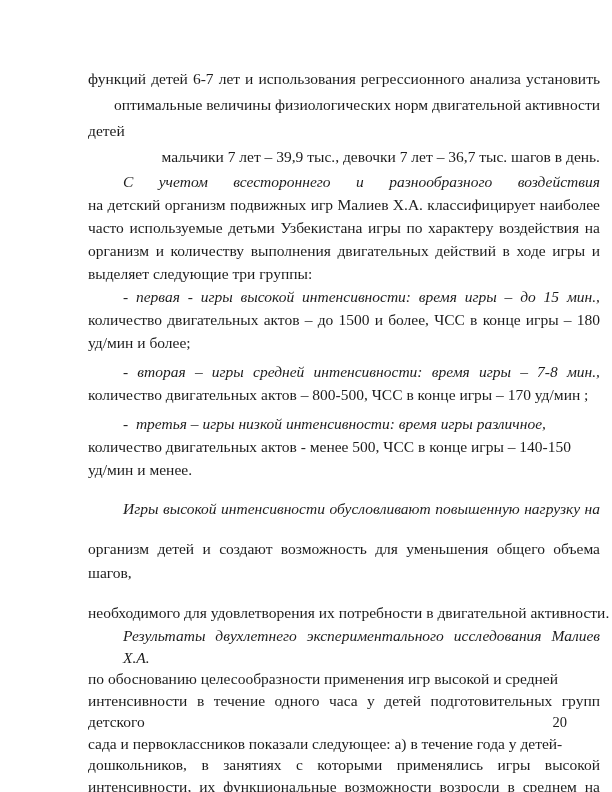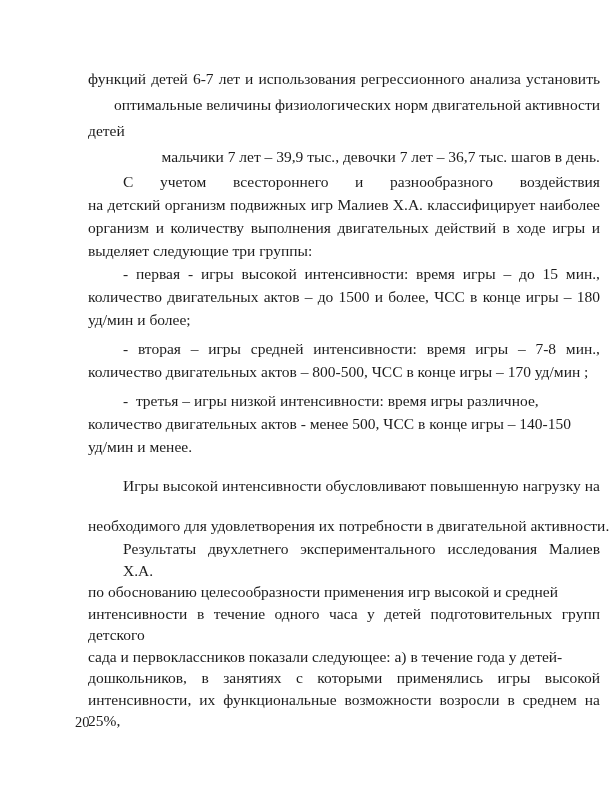--- a/index.html
+++ b/index.html
@@ -17,63 +17,65 @@
     left: 88px;
     top: 66px;
     width: 512px;
   }
   .l { font-size: 15.5px; }
   
   .jl { text-align: justify; text-align-last: justify; }
   
   .pl { text-align: left; white-space: pre; }
   
-  .ind { padding-left: 35px; }
+  .ind { padding-left: 35px; font-style: italic; }
   
   .p26  { line-height: 26px; text-align: right; }
   .p23  { line-height: 23px; }
   .p24  { line-height: 24px; margin-top: 16px; }
   .p215 { line-height: 21.5px; }
   .mt6  { margin-top: 6px; }
   .footer {
     position: absolute;
-    left: 75px;
+    left: 88px;
     top: 714px;
     width: 479px;
-    text-align: left;
+    text-align: right;
     font-size: 14.5px;
   }
 </style>
 </head>
 <body>
 
 <div class="page">
   <div class="textblock">
 
     <div class="l p26 jl">функций детей 6-7 лет и использования регрессионного анализа установить</div>
     <div class="l p26 jl">оптимальные величины физиологических норм двигательной активности детей</div>
     <div class="l p26 pl">мальчики 7 лет – 39,9 тыс., девочки 7 лет – 36,7 тыс. шагов в день.</div>
 
     <div class="l p23 jl ind">С учетом всестороннего и разнообразного воздействия</div>
     <div class="l p23 jl">на детский организм подвижных игр Малиев Х.А. классифицирует наиболее</div>
+    <div class="l p23 jl">часто используемые детьми Узбекистана игры по характеру воздействия на</div>
     <div class="l p23 jl">организм и количеству выполнения двигательных действий в ходе игры и</div>
     <div class="l p23 pl">выделяет следующие три группы:</div>
 
     <div class="l p23 jl ind">- первая - игры высокой интенсивности: время игры – до 15 мин.,</div>
     <div class="l p23 jl">количество двигательных актов – до 1500 и более, ЧСС в конце игры – 180</div>
     <div class="l p23 pl">уд/мин и более;</div>
 
     <div class="l p23 jl ind mt6">- вторая – игры средней интенсивности: время игры – 7-8 мин.,</div>
     <div class="l p23 pl">количество двигательных актов – 800-500, ЧСС в конце игры – 170 уд/мин ;</div>
 
     <div class="l p23 pl ind mt6">-  третья – игры низкой интенсивности: время игры различное,</div>
     <div class="l p23 pl">количество двигательных актов - менее 500, ЧСС в конце игры – 140-150</div>
     <div class="l p23 pl">уд/мин и менее.</div>
 
     <div class="l p24 jl ind">Игры высокой интенсивности обусловливают повышенную нагрузку на</div>
+    <div class="l p24 jl">организм детей и создают возможность для уменьшения общего объема шагов,</div>
     <div class="l p24 pl">необходимого для удовлетворения их потребности в двигательной активности.</div>
 
     <div class="l p215 jl ind">Результаты двухлетнего экспериментального исследования Малиев Х.А.</div>
     <div class="l p215 pl">по обоснованию целесообразности применения игр высокой и средней</div>
     <div class="l p215 jl">интенсивности в течение одного часа у детей подготовительных групп детского</div>
     <div class="l p215 pl">сада и первоклассников показали следующее: а) в течение года у детей-</div>
     <div class="l p215 jl">дошкольников, в занятиях с которыми применялись игры высокой</div>
     <div class="l p215 jl">интенсивности, их функциональные возможности возросли в среднем на 25%,</div>
 
   </div>

